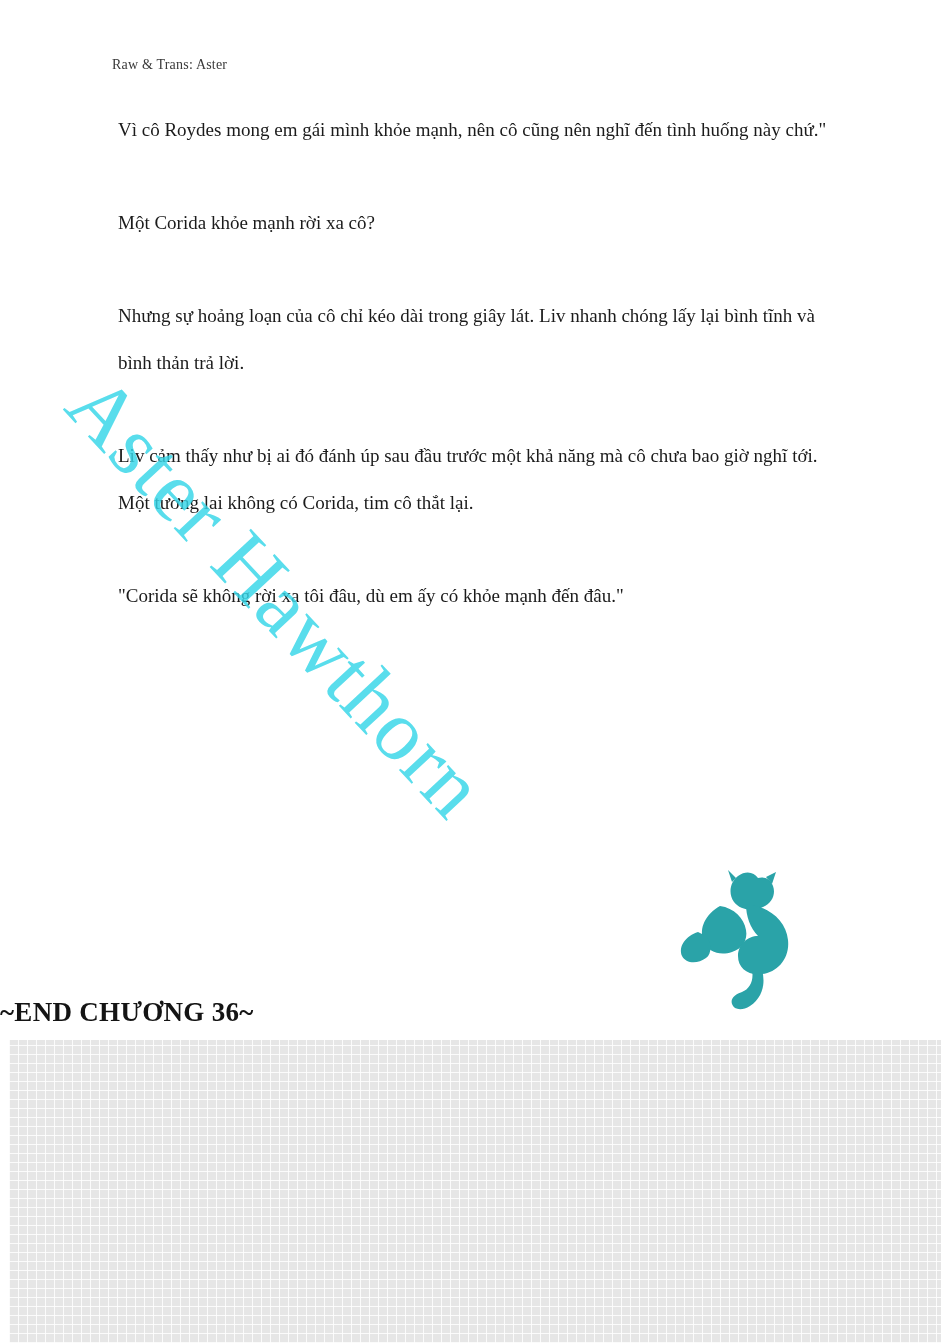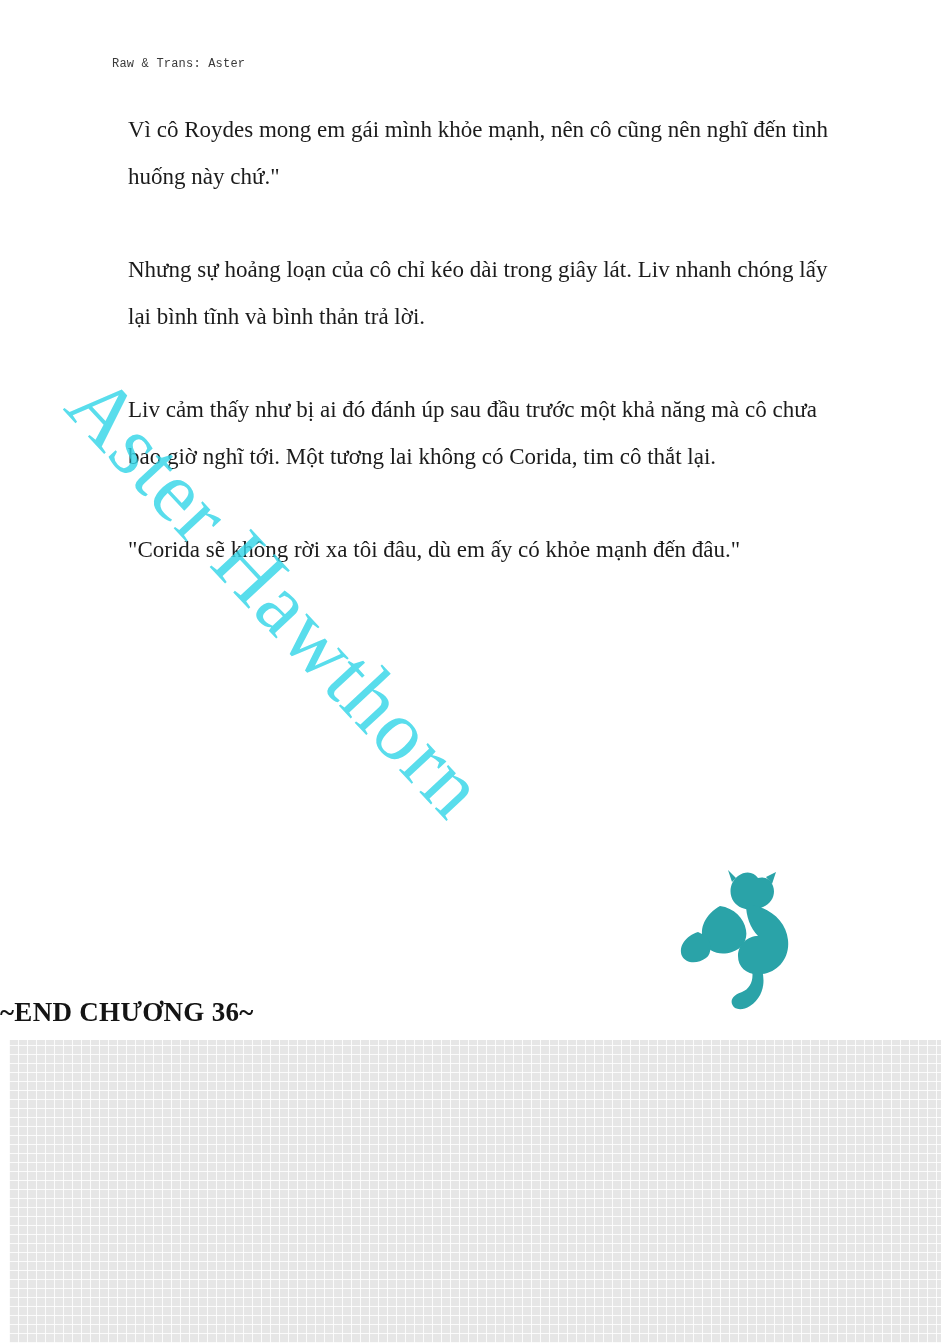--- a/index.html
+++ b/index.html
@@ -24,40 +24,40 @@
     height: 1040px;
     background: #ffffff;
     overflow: hidden;
   }
 
   
   #header {
     position: absolute;
     left: 112px;
     top: 57px;
-    font-family: Liberation Mono, monospace;
-    font-size: 12px;
+    font-family: Liberation Serif, serif;
+    font-size: 14px;
     color: #3a3a3a;
     letter-spacing: 0.2px;
     white-space: nowrap;
   }
 
   
   #content {
     position: absolute;
     left: 112px;
     top: 106px;
     width: 730px;
   }
   .para {
     font-family: "Liberation Serif", serif;
-    font-size: 23px;
+    font-size: 19px;
     line-height: 47px;
     color: #1b1b1b;
-    margin: 0 0 46px 16px;
+    margin: 0 0 46px 6px;
     text-align: left;
   }
 
   
   #chapter-end {
     position: absolute;
     left: 0;
     top: 997px;
     width: 950px;
     text-align: left;
@@ -127,20 +127,21 @@
 </style>
 </head>
 <body>
 
 <div id="page">
 
   <div id="header">Raw &amp; Trans: Aster</div>
 
   <div id="content">
     <p class="para">Vì cô Roydes mong em gái mình khỏe mạnh, nên cô cũng nên nghĩ đến tình huống này chứ."</p>
+    <p class="para">Một Corida khỏe mạnh rời xa cô?</p>
     <p class="para">Nhưng sự hoảng loạn của cô chỉ kéo dài trong giây lát. Liv nhanh chóng lấy lại bình tĩnh và bình thản trả lời.</p>
     <p class="para">Liv cảm thấy như bị ai đó đánh úp sau đầu trước một khả năng mà cô chưa bao giờ nghĩ tới. Một tương lai không có Corida, tim cô thắt lại.</p>
     <p class="para">"Corida sẽ không rời xa tôi đâu, dù em ấy có khỏe mạnh đến đâu."</p>
   </div>
 
   <div id="chapter-end">~END CHƯƠNG 36~</div>
 
   <div id="watermark">
     <div id="watermark-text">Aster Hawthorn</div>
     <div id="watermark-cat">

